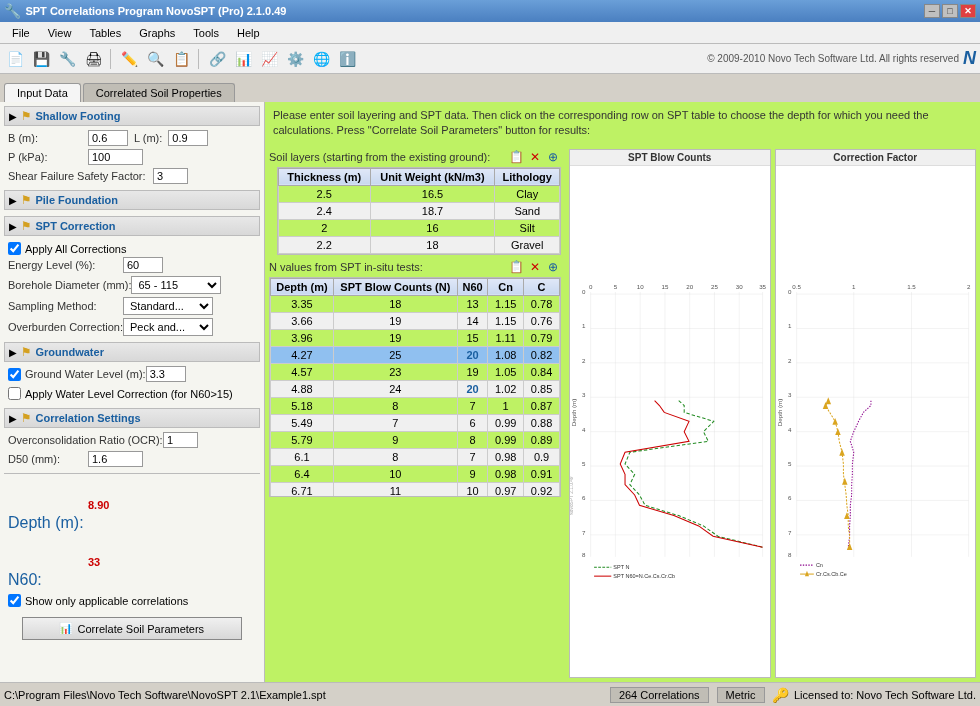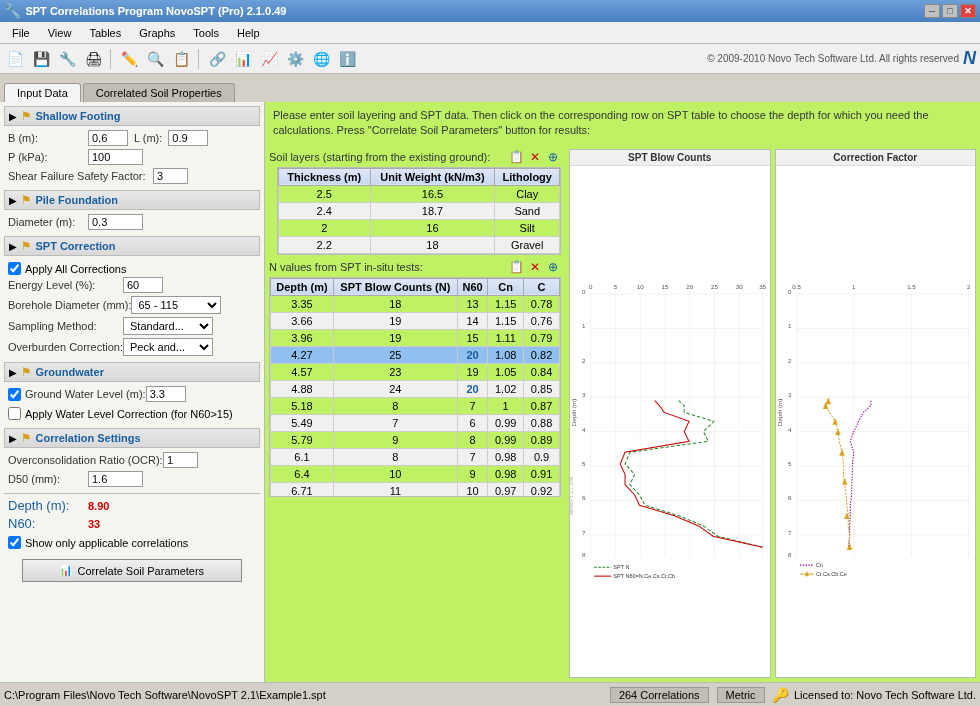--- a/index.html
+++ b/index.html
@@ -43,21 +43,21 @@
     .form-label-sm { color: #333; font-size: 11px; margin: 0 6px; }
 
     .checkbox-row { display: flex; align-items: flex-end; gap: 4px; padding: 2px 4px; }
     .checkbox-row input { margin: 0; }
 
     .dropdown { border: 1px solid #999; padding: 1px 2px; font-size: 11px; background: white; width: 90px; }
 
     .section-block { margin-bottom: 6px; }
 
     .depth-value { color: #cc0000; font-weight: bold; font-size: 11px; }
-    .depth-label { color: #1a5fa0; font-size: 13px; min-width: 80px; }
+    .depth-label { color: #1a5fa0; font-size: 16px; min-width: 80px; margin-top: 36px; }
 
     .correlate-btn { width: 220px; margin: 4px auto; display: block; padding: 4px 8px; background: linear-gradient(to bottom, #f0f0f0, #d8d8d8); border: 1px solid #888; cursor: pointer; font-size: 11px; display: flex; align-items: center; justify-content: center; gap: 4px; }
 
     
     .right-area { flex: 1; display: flex; flex-direction: column; background: #bef264; }
 
     .instruction-text { font-size: 11px; color: #333; padding: 6px 8px; line-height: 1.4; }
 
     .data-area { display: flex; flex: 1; gap: 0; }
     .tables-area { width: 300px; display: flex; flex-direction: column; padding: 4px; gap: 4px; }
@@ -171,24 +171,20 @@
         <span class="form-label" style="min-width:145px;">Shear Failure Safety Factor:</span>
         <input class="form-input" value="3" style="width: 35px;">
       </div>
     </div>
 
     <div class="section-block">
       <div class="section-header">
         <span style="font-size:10px;">▶</span>
         <span class="section-icon">⚑</span>
         <span class="section-title">Pile Foundation</span>
-      </div>
-      <div class="form-row">
-        <span class="form-label">Diameter (m):</span>
-        <input class="form-input" value="0.3" style="width: 55px;">
       </div>
     </div>
 
     <div class="section-block">
       <div class="section-header">
         <span style="font-size:10px;">▶</span>
         <span class="section-icon">⚑</span>
         <span class="section-title">SPT Correction</span>
       </div>
       <div class="checkbox-row">

